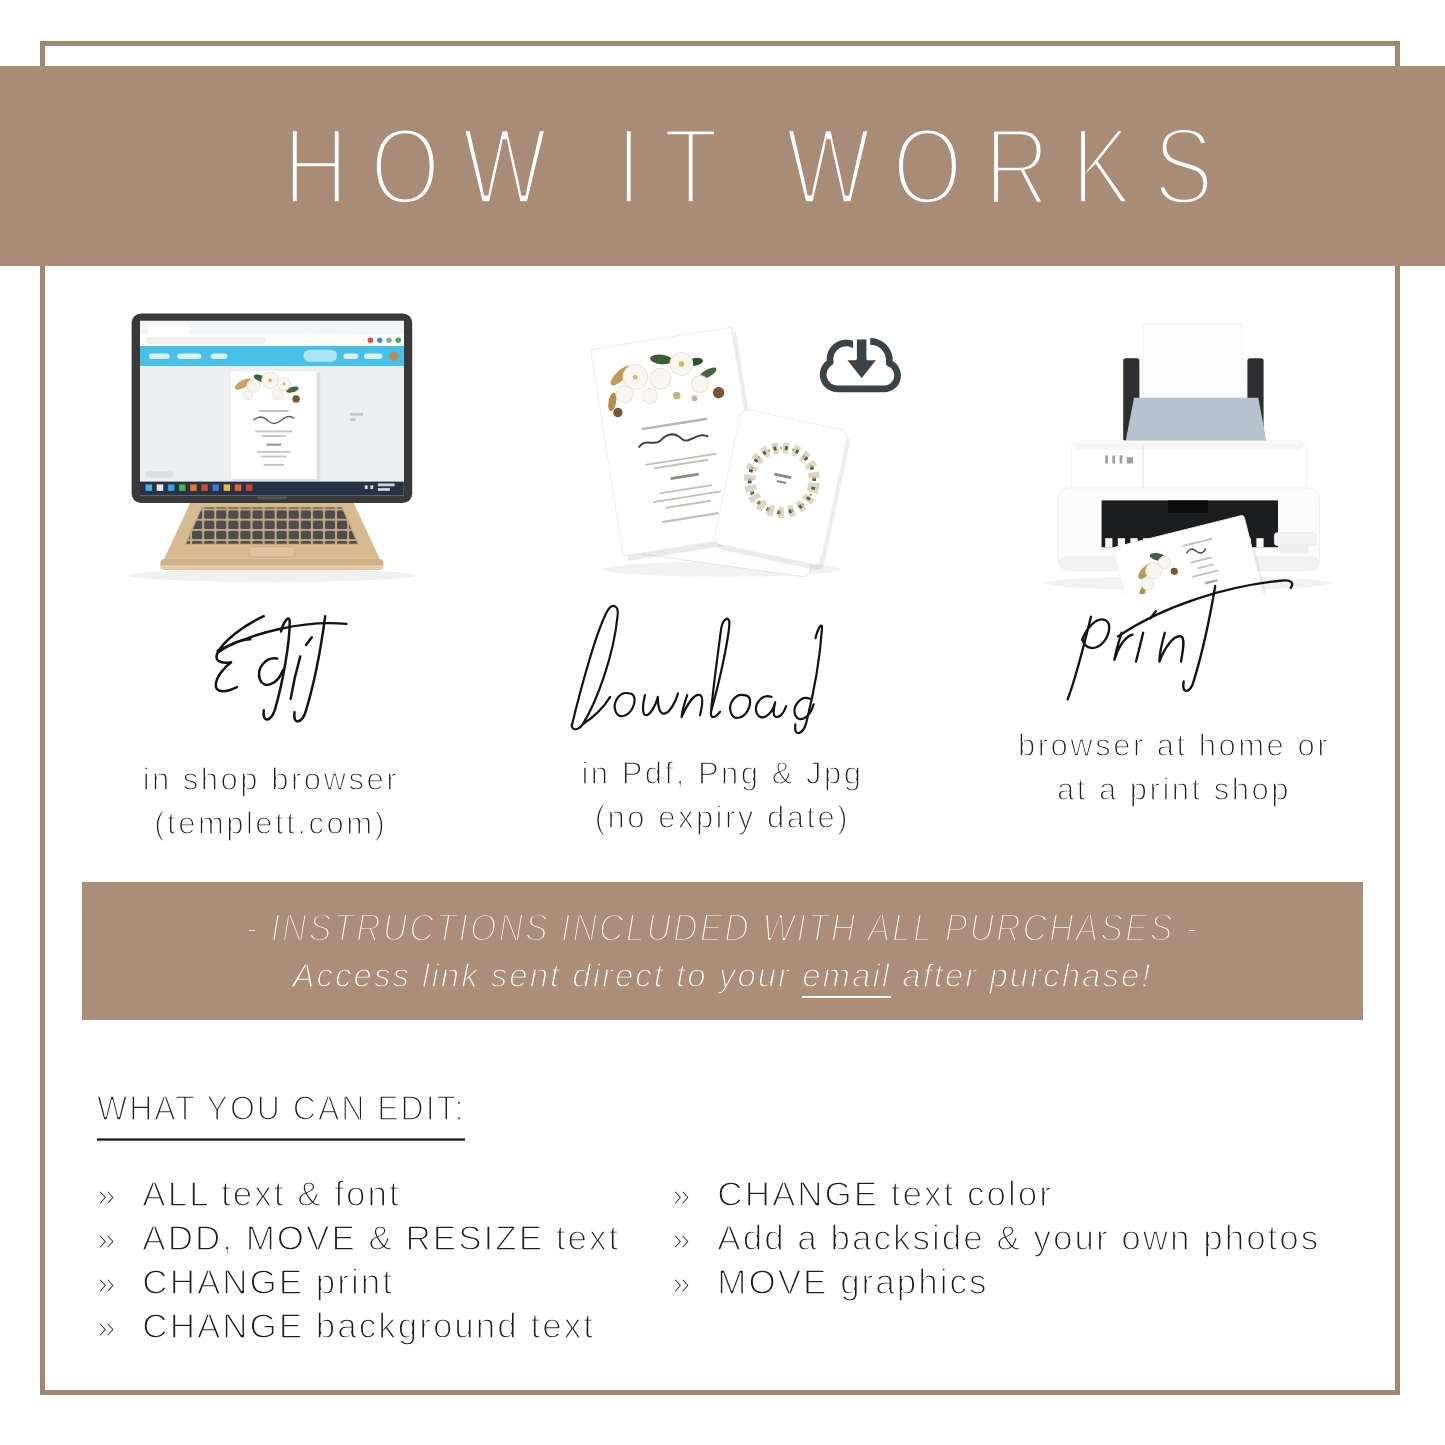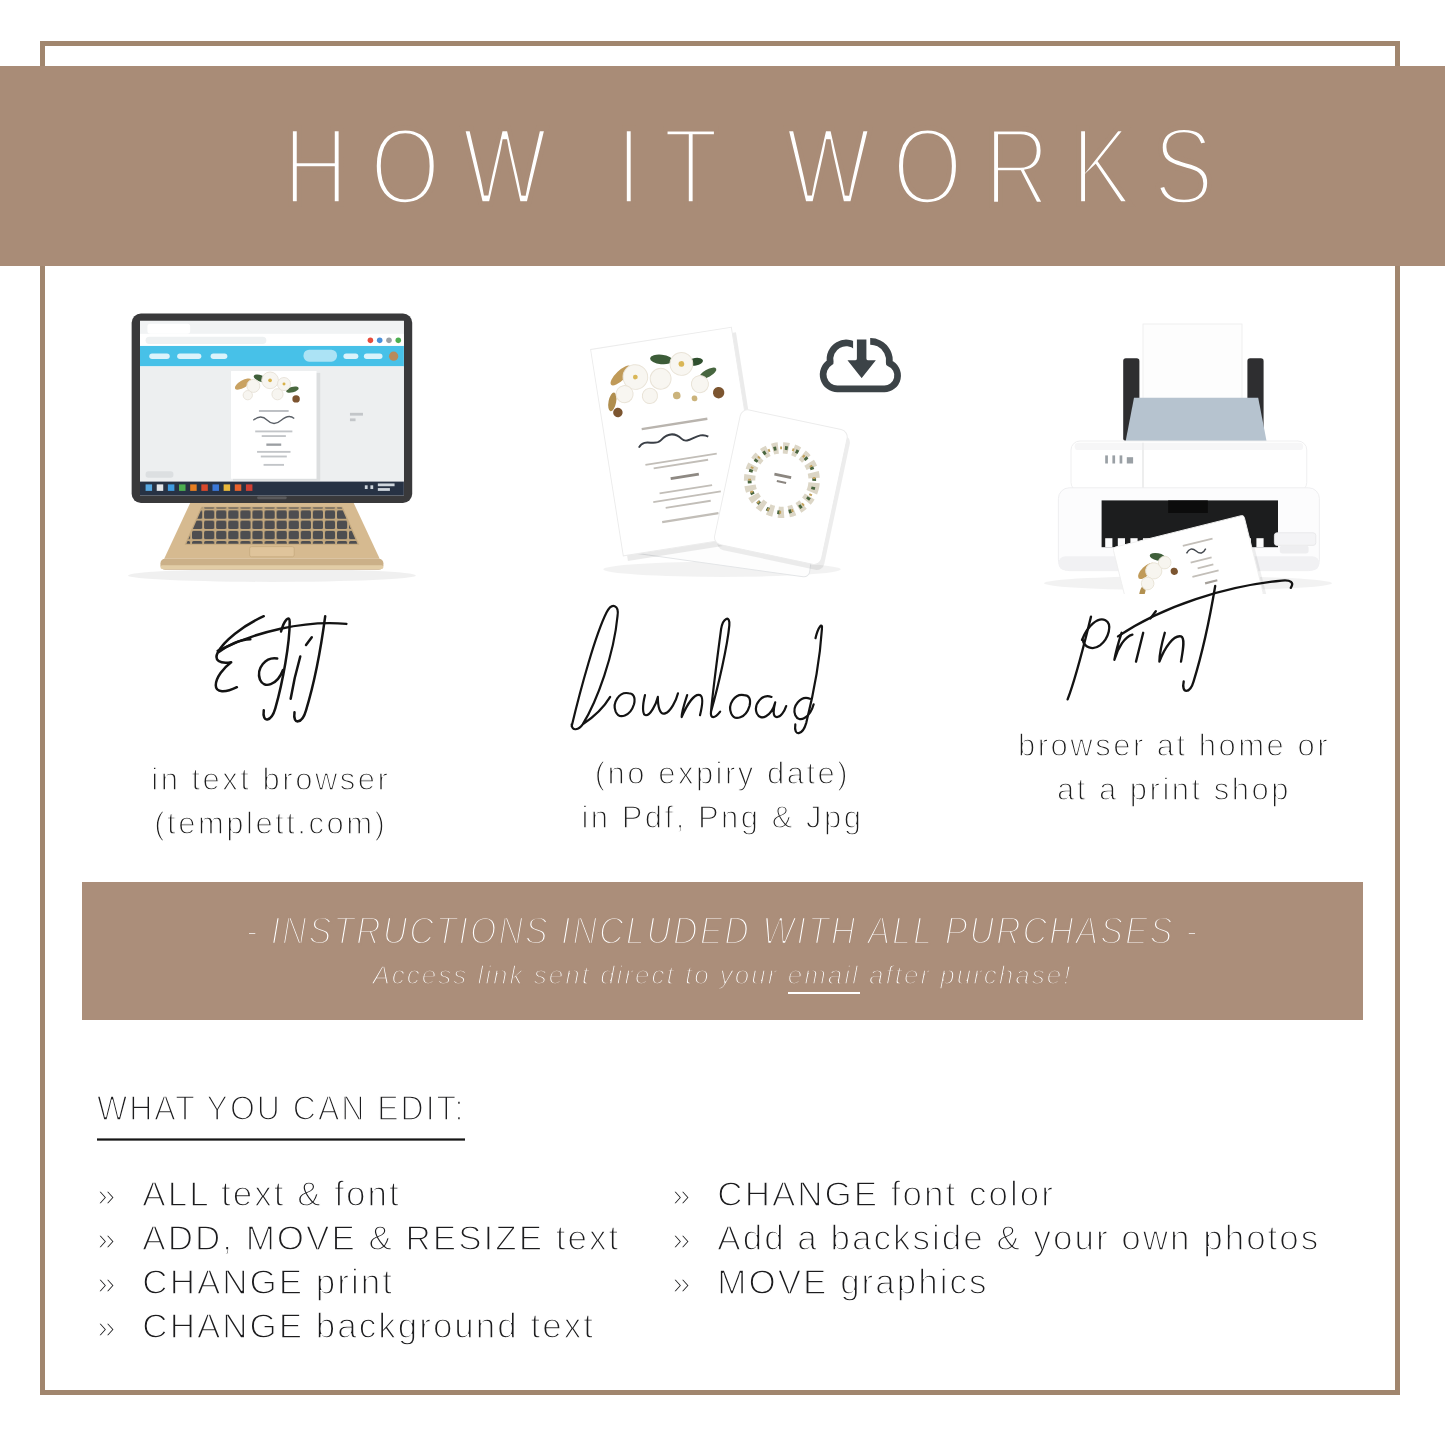--- a/index.html
+++ b/index.html
@@ -32,21 +32,21 @@
   .caption{margin:14px 0 0 0;text-align:center;font-size:31px;letter-spacing:2.5px;
            line-height:1.42;color:#1f1f1f;-webkit-text-stroke:1.3px #fff;}
   .caption span{display:block;}
 
   
   .instructions{position:absolute;left:82px;top:882px;width:1281px;height:138px;
                 background:var(--banner-bottom);color:#fff;text-align:center;
                 display:flex;flex-direction:column;justify-content:center;gap:10px;font-style:italic;}
   .ins-line1{font-size:34px;letter-spacing:2px;transform:scaleY(1.15);white-space:nowrap;
              -webkit-text-stroke:2px var(--banner-bottom);}
-  .ins-line2{font-size:26px;letter-spacing:2px;-webkit-text-stroke:1.4px var(--banner-bottom);}
+  .ins-line2{font-size:33px;letter-spacing:2px;-webkit-text-stroke:1.4px var(--banner-bottom);}
   .ins-line2 .u{border-bottom:2px solid #fff;padding-bottom:2px;}
 
   
   .edit-heading{position:absolute;left:97px;top:1088px;margin:0;font-weight:normal;
                 font-size:32px;letter-spacing:2px;transform:scaleY(1.12);transform-origin:left top;
                 -webkit-text-stroke:1.5px #fff;border-bottom:2.5px solid #161616;padding-bottom:8px;}
   .lists{position:absolute;left:97px;top:1176px;width:1290px;}
   ul.blist{list-style:none;margin:0;padding:0;position:absolute;top:0;}
   ul.blist.colL{left:0;}
   ul.blist.colR{left:575px;}
@@ -152,21 +152,21 @@
             <path d="M 78 20 C 56 30 36 46 30 58 C 26 66 32 70 44 68 M 30 58 C 40 50 54 44 64 44 M 44 68 C 36 74 28 84 28 92 C 28 100 38 100 50 94"></path>
             <path d="M 92 64 C 80 62 70 74 74 86 C 78 96 92 92 98 76"></path>
             <path d="M 96 36 C 99 24 105 18 105 26 C 105 48 98 88 90 116 C 86 130 76 132 78 118"></path>
             <path d="M 116 62 C 112 76 108 94 106 106"></path>
             <path d="M 122 50 L 128 42"></path>
             <path d="M 142 20 C 138 50 130 92 122 118 C 118 132 108 134 110 120"></path>
           </g>
         </svg>
       </div>
       <p class="caption">
-        <span>in text browser</span>
+        <span>in shop browser</span>
         <span>(templett.com)</span>
       </p>
     </div>
 
     <div class="step step-download">
       <div class="art">
         <svg width="380" height="285" viewBox="0 0 400 300" aria-hidden="true">
           <ellipse cx="200" cy="274" rx="125" ry="8" fill="#000" opacity="0.05"></ellipse>
           <g transform="rotate(8 205 215)">
             <rect x="110" y="160" width="190" height="110" rx="6" fill="#fdfdfd" stroke="#e3e5e7"></rect>
@@ -226,22 +226,22 @@
             <path d="M 142 120 C 138 132 136 142 136 144 C 142 130 150 118 156 120 C 160 122 158 134 156 142"></path>
             <path d="M 168 138 C 176 110 186 66 188 44 C 189 32 181 36 179 48 C 175 78 170 116 168 138 C 167 146 172 146 178 138"></path>
             <path d="M 204 120 C 194 118 186 130 190 140 C 194 149 206 145 210 132 C 212 124 209 120 204 120"></path>
             <path d="M 234 122 C 224 118 214 130 218 140 C 222 149 234 143 238 128 M 238 128 C 236 136 235 144 240 144 C 244 144 248 138 250 132"></path>
             <path d="M 276 124 C 266 120 256 132 260 142 C 264 151 276 145 280 130"></path>
             <path d="M 282 58 C 285 45 290 40 289 48 C 287 78 280 118 272 150 C 268 164 258 166 260 152"></path>
           </g>
         </svg>
       </div>
       <p class="caption">
+        <span>in Pdf, Png &amp; Jpg</span>
         <span>(no expiry date)</span>
-        <span>in Pdf, Png &amp; Jpg</span>
       </p>
     </div>
 
     <div class="step step-print">
       <div class="art">
         <svg width="360" height="279" viewBox="0 0 400 310" aria-hidden="true">
           <ellipse cx="200" cy="298" rx="160" ry="8" fill="#000" opacity="0.05"></ellipse>
           <rect x="128" y="48" width="18" height="92" rx="3" fill="#2e2e30"></rect>
           <rect x="266" y="48" width="18" height="92" rx="3" fill="#2e2e30"></rect>
           <rect x="150" y="10" width="110" height="108" fill="#fdfdfd" stroke="#ededee"></rect>
@@ -338,21 +338,21 @@
         <span>CHANGE print</span>
       </li>
       <li>
         <span class="bullet">»</span>
         <span>CHANGE background text</span>
       </li>
     </ul>
     <ul class="blist colR">
       <li>
         <span class="bullet">»</span>
-        <span>CHANGE font color</span>
+        <span>CHANGE text color</span>
       </li>
       <li>
         <span class="bullet">»</span>
         <span>Add a backside &amp; your own photos</span>
       </li>
       <li>
         <span class="bullet">»</span>
         <span>MOVE graphics</span>
       </li>
     </ul>

